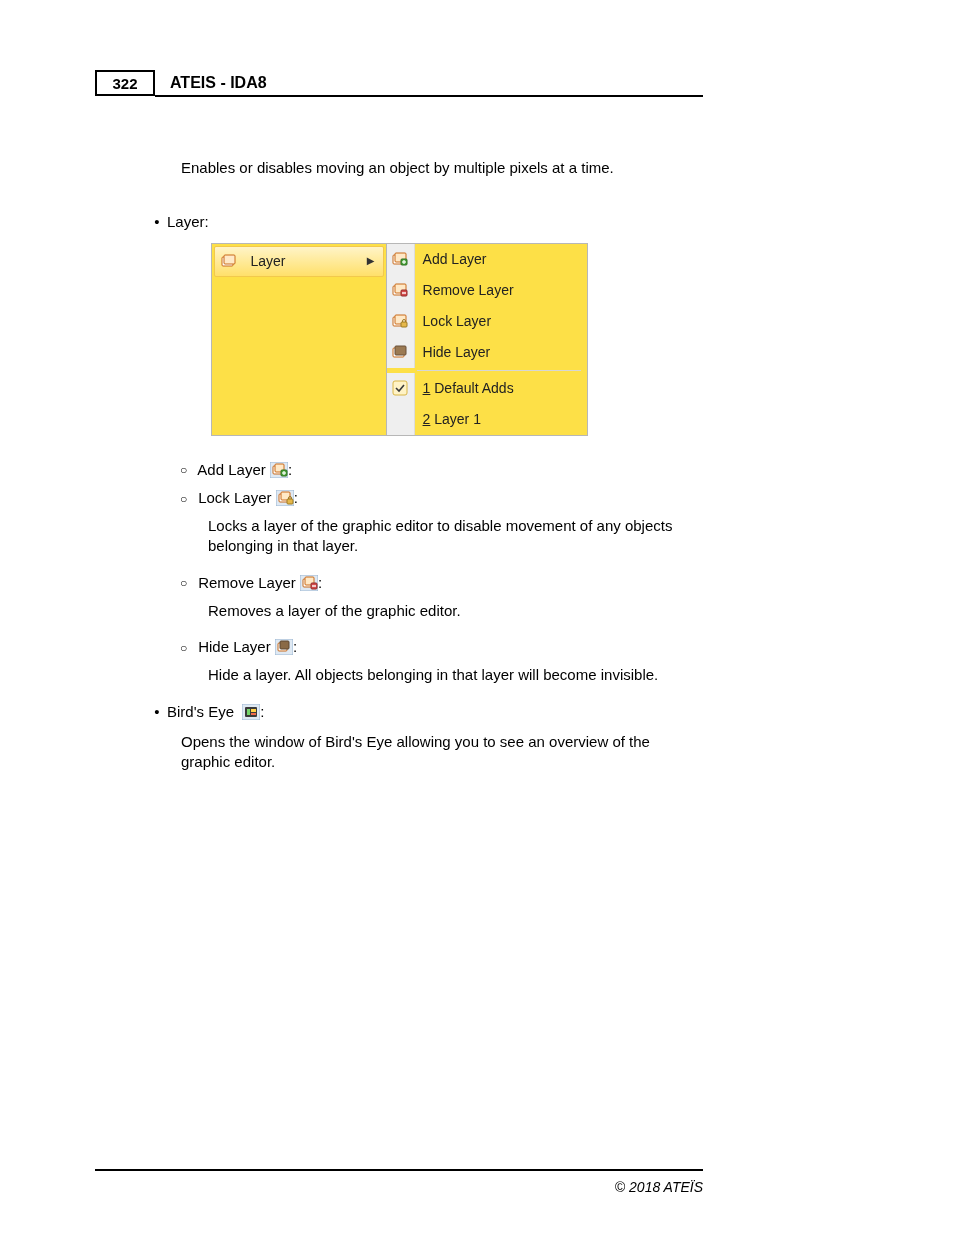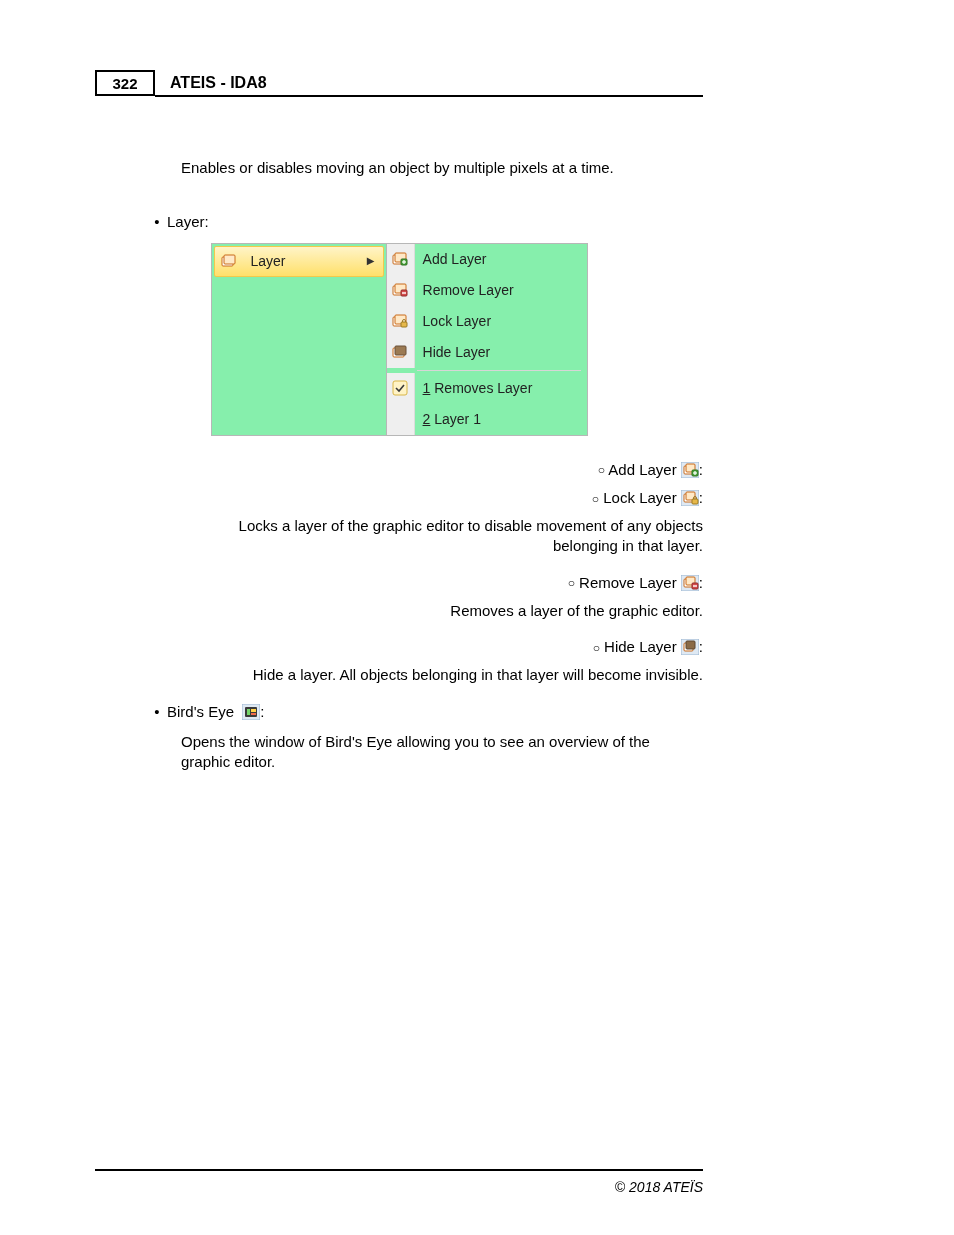--- a/index.html
+++ b/index.html
@@ -8,32 +8,32 @@
   .header { position: relative; height: 28px; margin-bottom: 60px; }
   .pagebox { position: absolute; left: 0; top: 0; width: 60px; height: 26px; border: 2px solid #000; display: flex; align-items: center; justify-content: center; font-weight: bold; font-size: 15px; }
   .doc-title { position: absolute; left: 75px; top: 4px; font-weight: bold; font-size: 16px; }
   .header-rule { position: absolute; left: 60px; right: 0; top: 25px; height: 2px; background: #000; }
   .content { font-size: 15px; line-height: 1.35; }
   .intro { margin: 0 0 34px 86px; }
   .bullet { margin: 0 0 10px 58px; }
   .bullet .dot { display: inline-block; width: 8px; text-align: center; margin-right: 6px; }
   .bullet-desc { margin: 6px 0 27px 86px; }
   .submenu-figure { margin: 8px auto 24px; width: 377px; }
-  .menu-wrap { display: flex; border: 1px solid #b7b7b7; background: #86efac; }
+  .menu-wrap { display: flex; border: 1px solid #b7b7b7; background: #fde047; }
   .menu-left { width: 176px; border-right: 1px solid #b7b7b7; }
   .menu-right { width: 201px; }
   .menu-item, .menu-item-hl { display: flex; align-items: center; height: 31px; }
   .menu-item-hl { background: linear-gradient(#fff4c7, #ffe06a); border: 1px solid #f2c94c; border-radius: 2px; margin: 2px; }
   .icon-col { width: 28px; display: flex; align-items: center; justify-content: center; background: #efefef; align-self: stretch; border-right: 1px solid #dcdcdc; }
   .menu-item-hl .icon-col { background: transparent; border-right: none; }
   .lbl { padding-left: 8px; font-family: "Segoe UI", Tahoma, sans-serif; font-size: 14px; color: #222; flex: 1; }
   .submenu-arrow { margin-right: 8px; font-size: 10px; color: #333; }
   .sep { height: 1px; margin: 2px 6px 2px 30px; background: #d6d6d6; }
   .under { text-decoration: underline; }
-  .sublist { margin: 14px 0 0 85px; text-align: right; }
+  .sublist { margin: 14px 0 0 85px; }
   .sub-item { margin: 0 0 8px 0; }
   .sub-circle { display: inline-block; width: 14px; font-size: 12px; vertical-align: middle; }
   .sub-label { }
   .sub-desc { margin: 8px 0 16px 28px; }
   .inline-icon { display: inline-flex; width: 18px; height: 16px; vertical-align: -3px; }
   .footer { position: absolute; left: 95px; right: 95px; bottom: 40px; }
   .footer-rule { height: 2px; background: #000; margin-bottom: 8px; }
   .copyright { text-align: right; font-style: italic; font-size: 14px; }
   svg { display: block; }
 </style>
@@ -116,21 +116,21 @@
             <span class="lbl">Hide Layer</span>
           </div>
           <div class="sep"></div>
           <div class="menu-item">
             <span class="icon-col">
               <svg width="16" height="16" viewBox="0 0 16 16">
                   <rect x="1" y="1" width="14" height="14" rx="2" fill="#fff3c6" stroke="#d9b647"></rect>
                   <path d="M4 8 l3 3 l5 -6" fill="none" stroke="#3a3a3a" stroke-width="1.6"></path>
                 </svg>
             </span>
-            <span class="lbl"><span class="under">1</span><span> Removes Layer</span></span>
+            <span class="lbl"><span class="under">1</span><span> Default Adds</span></span>
           </div>
           <div class="menu-item">
             <span class="icon-col"></span>
             <span class="lbl"><span class="under">2</span><span> Layer 1</span></span>
           </div>
         </div>
       </div>
     </div>
 
     <div class="sublist">

